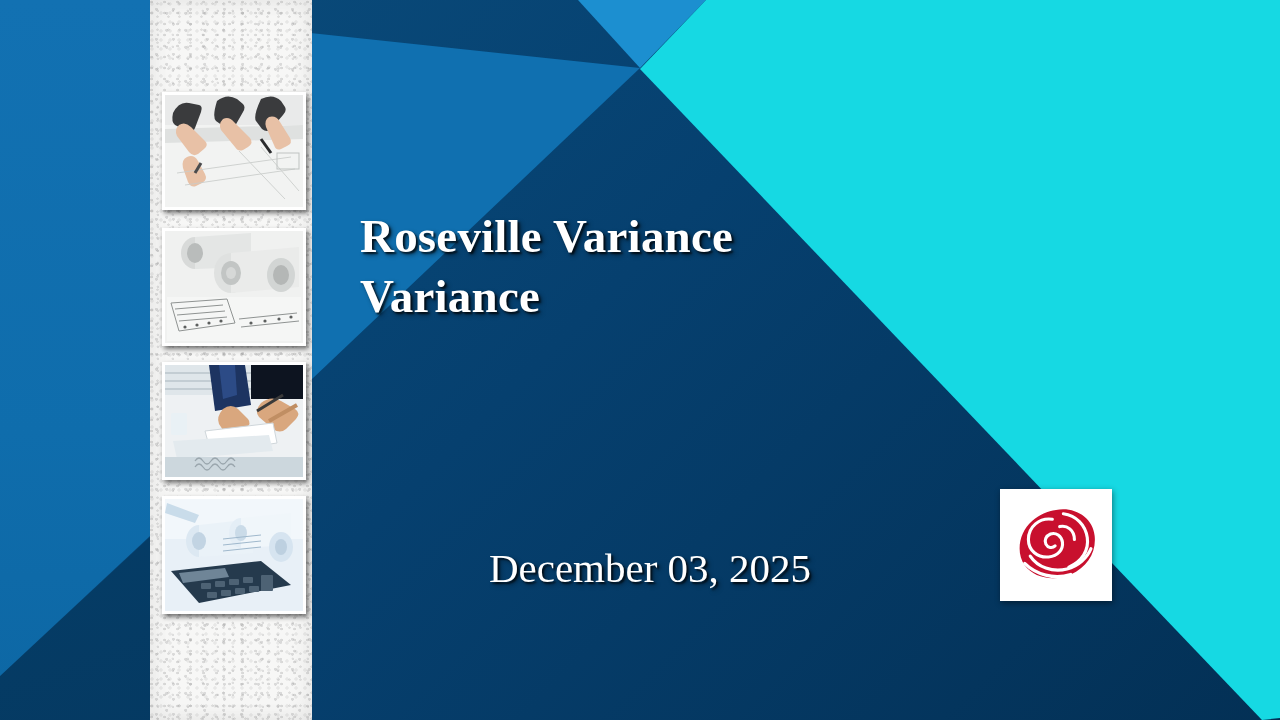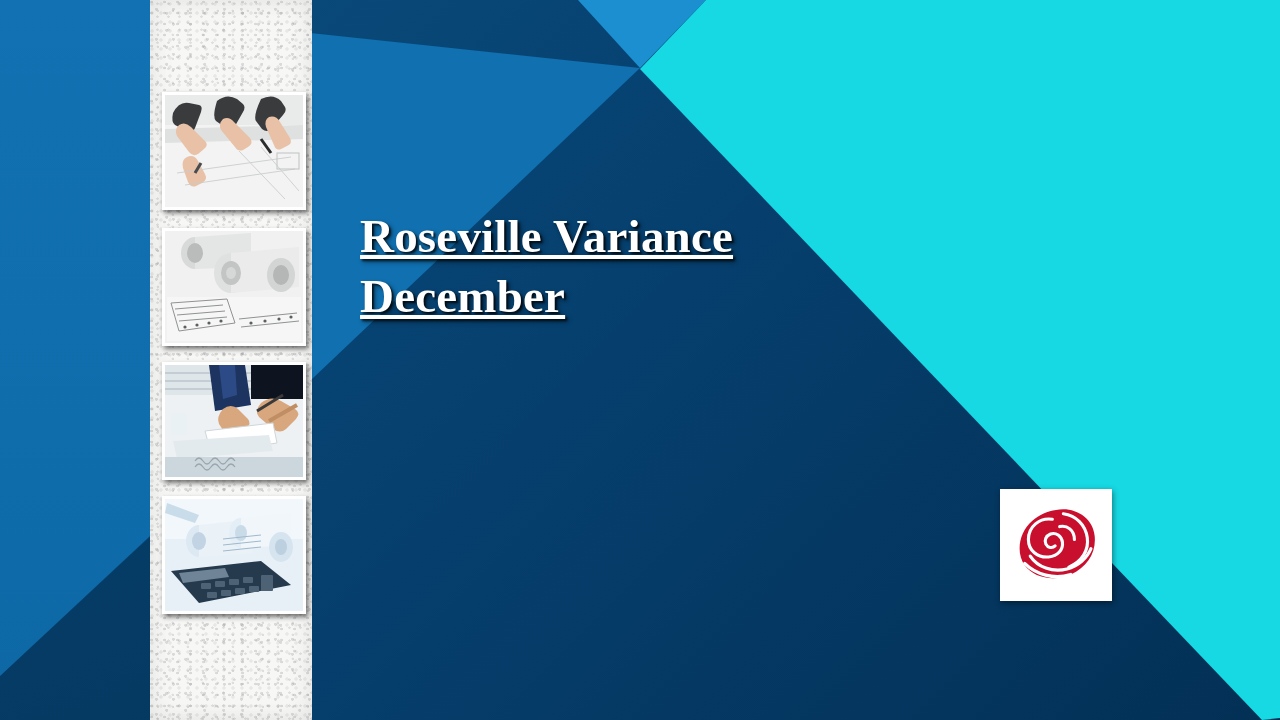--- a/index.html
+++ b/index.html
@@ -95,21 +95,21 @@
     left: 360px;
     top: 206px;
     width: 560px;
     color: #ffffff;
     font-size: 47px;
     line-height: 1.28;
     font-weight: 700;
     letter-spacing: .2px;
     text-shadow: 2px 2px 2px rgba(0,0,0,.70), 3px 3px 5px rgba(0,0,0,.45);
   }
-  .title-line { display: block; white-space: nowrap; text-decoration: underline; }
+  .title-line { display: block; white-space: nowrap; }
 
   .date-block {
     position: absolute;
     left: 360px;
     top: 544px;
     width: 580px;
     text-align: center;
     color: #ffffff;
     font-size: 41px;
     font-weight: 400;
@@ -272,23 +272,24 @@
           <rect x="96" y="76" width="12" height="16" rx="1"></rect>
         </g>
         <path d="M2 4 L34 16 L30 24 L0 14 Z" fill="#c9dcea"></path>
       </svg>
     </div>
 
   </div>
 
   <div class="title-block">
     <span class="title-line">Roseville Variance</span>
-    <span class="title-line">December</span>
+    <span class="title-line">Variance</span>
   </div>
 
+  <div class="date-block">December 03, 2025</div>
 
   <div class="logo-box">
     <svg viewBox="0 0 100 100" aria-hidden="true">
       <g fill="#C8102E">
         <path d="M50 12 C70 8 90 20 92 40 C94 58 84 74 66 82 C48 90 26 86 16 72 C6 58 10 36 24 24 C32 17 41 13 50 12 Z"></path>
       </g>
       <g fill="none" stroke="#ffffff" stroke-width="3.4" stroke-linecap="round">
         <path d="M46 22 C32 20 20 30 20 44 C20 56 30 64 42 63 C52 62 58 55 57 47 C56 40 50 36 44 38 C39 40 37 45 39 49 C41 53 46 54 49 51"></path>
         <path d="M58 16 C72 18 82 28 84 42 C86 56 78 68 64 74"></path>
         <path d="M22 62 C30 74 46 80 62 76 C74 73 84 64 88 54"></path>

